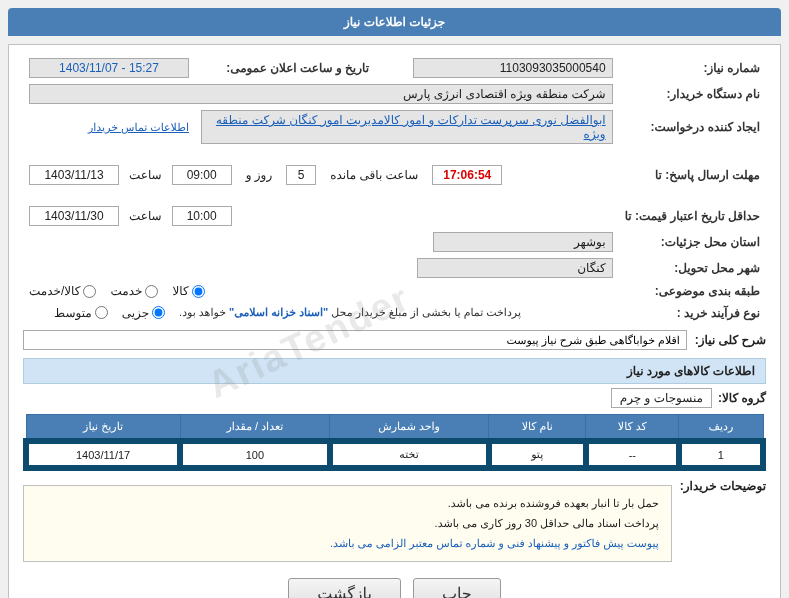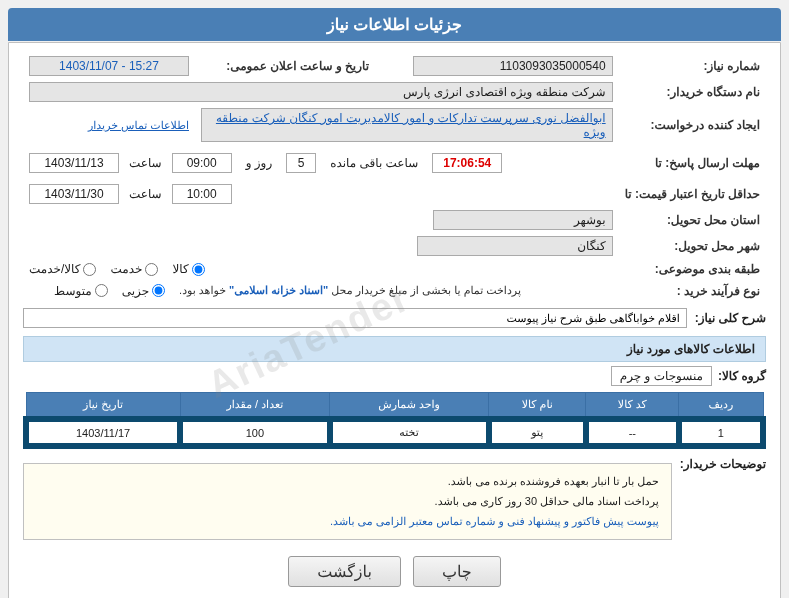--- a/index.html
+++ b/index.html
@@ -14,24 +14,24 @@
       width: 789px;
       min-height: 598px;
       background: #f0f0f0;
       padding: 8px;
     }
     .header-bar {
       background: #4a7fb5;
       color: white;
       text-align: center;
       padding: 7px 10px;
-      font-size: 16px;
+      font-size: 12px;
       font-weight: bold;
       border-radius: 4px 4px 0 0;
-      margin-bottom: 1px;
+      margin-bottom: 8px;
     }
     .main-card {
       background: white;
       border: 1px solid #c0c0c0;
       border-radius: 0 0 4px 4px;
       padding: 10px 14px 14px 14px;
     }
     .info-table {
       width: 100%;
       border-collapse: collapse;
@@ -258,41 +258,41 @@
         </td>
       </tr>
 
       <tr>
         <td class="label-cell">مهلت ارسال پاسخ: تا</td>
         <td colspan="4">
           <div class="row-flex" style="flex-direction:row-reverse;justify-content:flex-start;">
             <div class="small-box" style="min-width:90px;">1403/11/13</div>
             <span style="margin:0 4px;">ساعت</span>
             <div class="small-box" style="min-width:60px;">09:00</div>
-            <span style="margin:8px 8px;">روز و</span>
+            <span style="margin:18px 8px;">روز و</span>
             <div class="small-box" style="min-width:30px;">5</div>
             <span style="margin:0 8px;">ساعت باقی مانده</span>
             <div class="timer-box">17:06:54</div>
           </div>
         </td>
       </tr>
 
       <tr>
         <td class="label-cell">حداقل تاریخ اعتبار قیمت: تا</td>
         <td colspan="4">
           <div class="row-flex" style="flex-direction:row-reverse;justify-content:flex-start;">
             <div class="small-box" style="min-width:90px;">1403/11/30</div>
             <span style="margin:0 4px;">ساعت</span>
             <div class="small-box" style="min-width:60px;">10:00</div>
           </div>
         </td>
       </tr>
 
       <tr>
-        <td class="label-cell">استان محل تحویل:</td>
+        <td class="label-cell">استان محل جزئیات:</td>
         <td colspan="4">
           <div class="value-cell" style="width:180px;display:inline-block;">بوشهر</div>
         </td>
       </tr>
 
       <tr>
         <td class="label-cell">شهر محل تحویل:</td>
         <td colspan="4">
           <div class="value-cell" style="width:196px;display:inline-block;">کنگان</div>
         </td>

